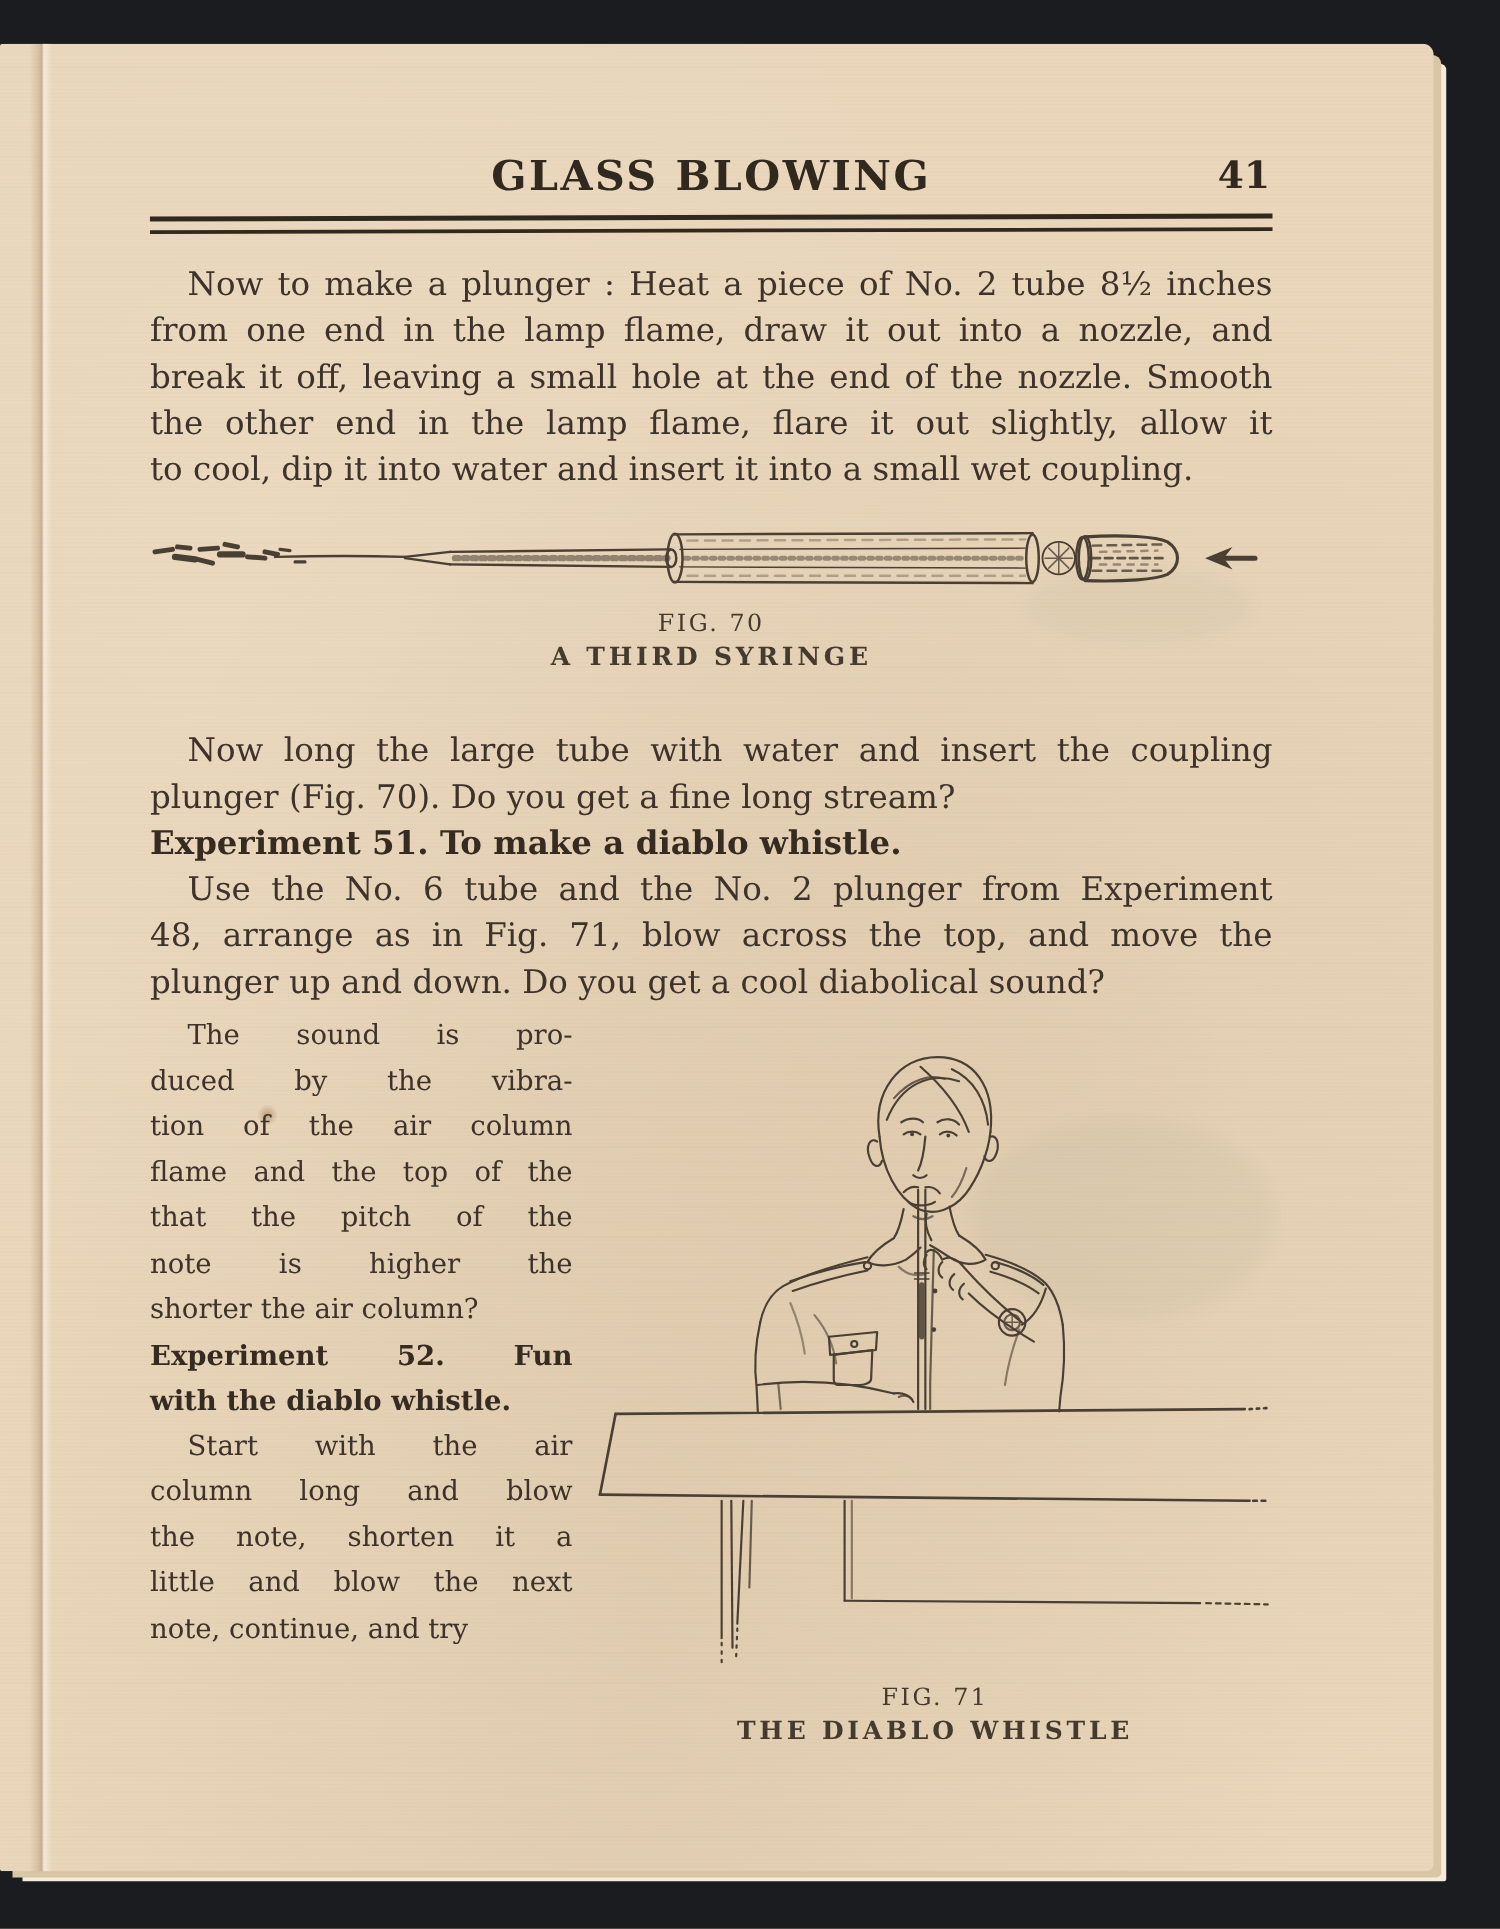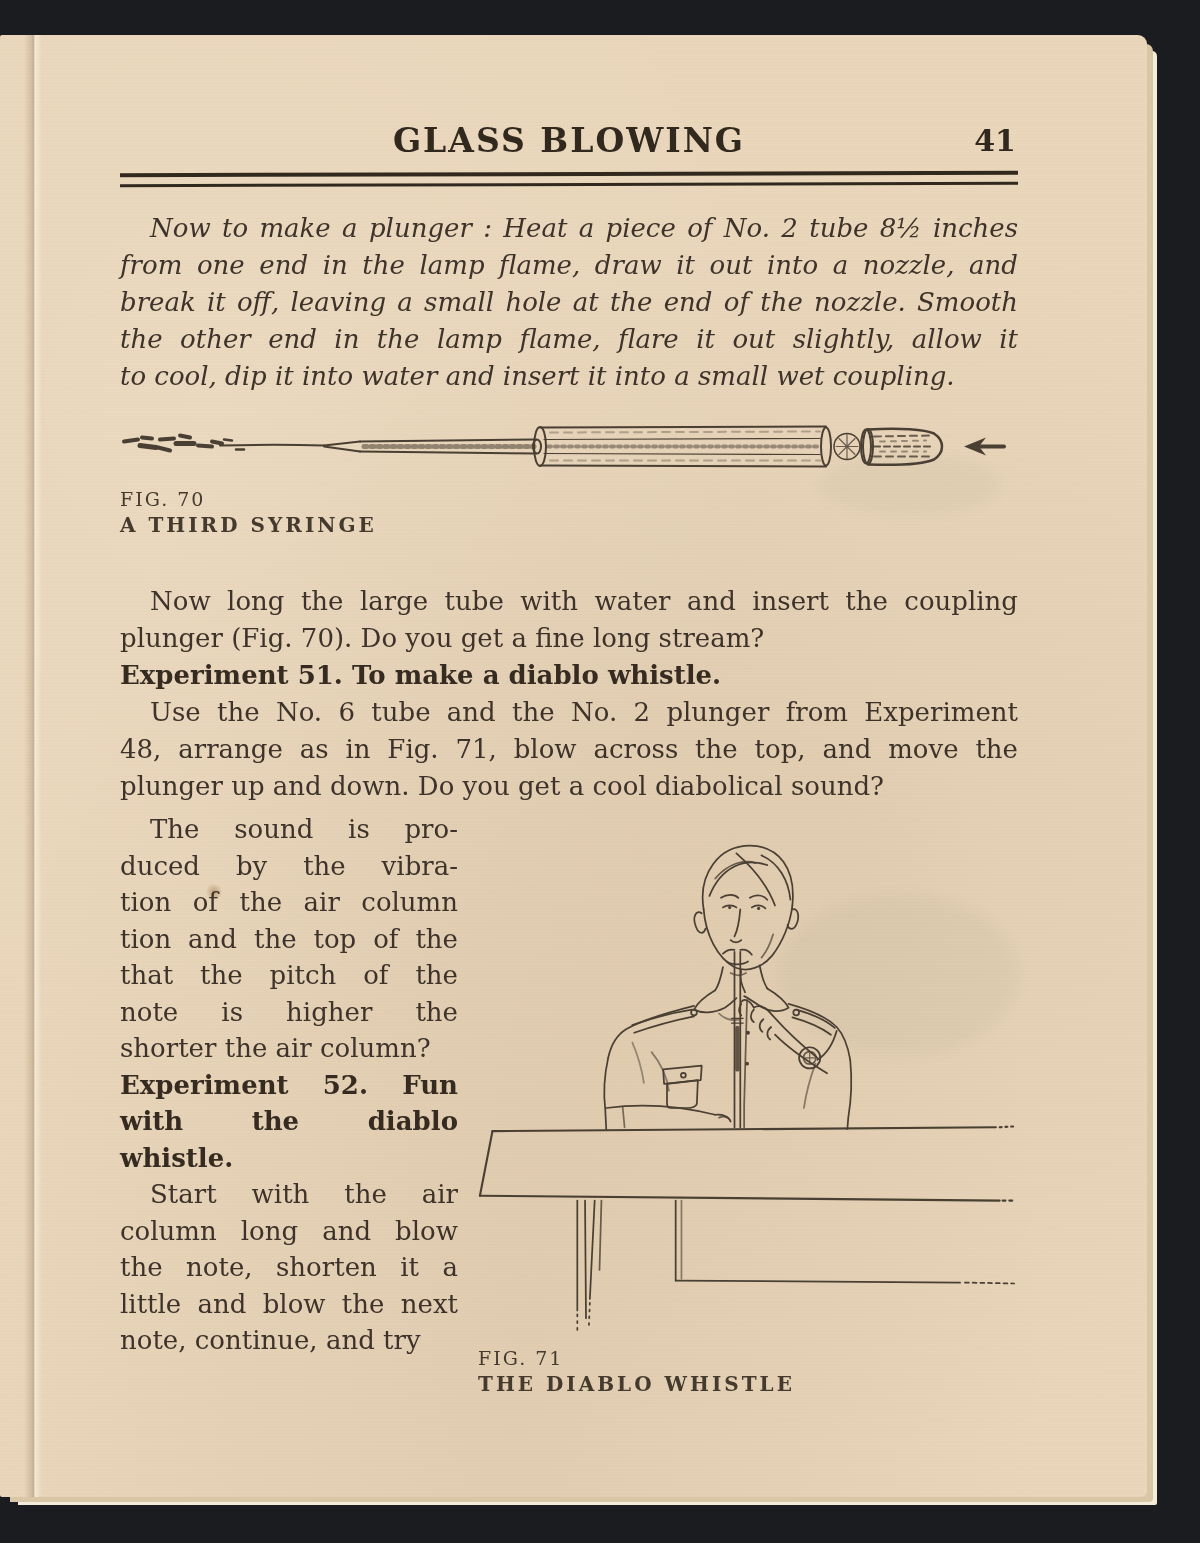--- a/index.html
+++ b/index.html
@@ -50,28 +50,28 @@
   .rule{
     margin-top:7px;height:7px;
     border-top:4px solid #31281e;border-bottom:3px solid #31281e;
     transform:rotate(-0.15deg);
   }
   .bodytext{font-size:26px;line-height:37px;}
   .line{text-align:justify;text-align-last:justify;}
   .line.pl{text-align-last:auto;}
   .line.ind{text-indent:30px;}
   .line.bold{font-weight:bold;color:#352b21;}
-  .para1{margin-top:24px;font-style:italic;}
+  .para1{margin-top:24px;}
   .para2{margin-top:44px;}
   .figblock{margin-top:24px;}
-  .figcap{margin-top:6px;text-align:left;color:#453a2e;}
+  .figcap{margin-top:6px;text-align:center;color:#453a2e;}
   .figcap .figlabel{font-size:19px;letter-spacing:2px;line-height:26px;}
   .figcap .figtitle{font-size:20px;font-weight:bold;letter-spacing:3px;line-height:27px;}
   .twocol{margin-top:6px;display:flex;}
-  .leftcol{width:338px;font-size:26px;line-height:36.5px;flex:none;}
+  .leftcol{width:338px;font-size:22px;line-height:36.5px;flex:none;}
   .rightcol{flex:1;margin-left:20px;}
   .rightcol svg{display:block;margin-top:2px;}
   .cap71{margin-top:-4px;}
   .ink{stroke:#4a3f33;fill:none;stroke-linecap:round;stroke-linejoin:round;}
 </style>
 </head>
 <body>
 
 <div class="page">
   <div class="crease"></div>
@@ -167,21 +167,21 @@
       <div class="line ind">Use the No. 6 tube and the No. 2 plunger from Experiment</div>
       <div class="line">48, arrange as in Fig. 71, blow across the top, and move the</div>
       <div class="line pl">plunger up and down.  Do you get a cool diabolical sound?</div>
     </div>
 
     <div class="twocol">
       <div class="leftcol">
         <div class="line ind">The sound is pro-</div>
         <div class="line">duced by the vibra-</div>
         <div class="line">tion of the air column</div>
-        <div class="line">tion and the top of the</div>
+        <div class="line">flame and the top of the</div>
         <div class="line">that the pitch of the</div>
         <div class="line">note is higher the</div>
         <div class="line pl">shorter the air column?</div>
         <div class="line bold">Experiment 52.  Fun</div>
         <div class="line pl bold">with the diablo whistle.</div>
         <div class="line ind">Start with the air</div>
         <div class="line">column long and blow</div>
         <div class="line">the note, shorten it a</div>
         <div class="line">little and blow the next</div>
         <div class="line pl">note, continue, and try</div>

